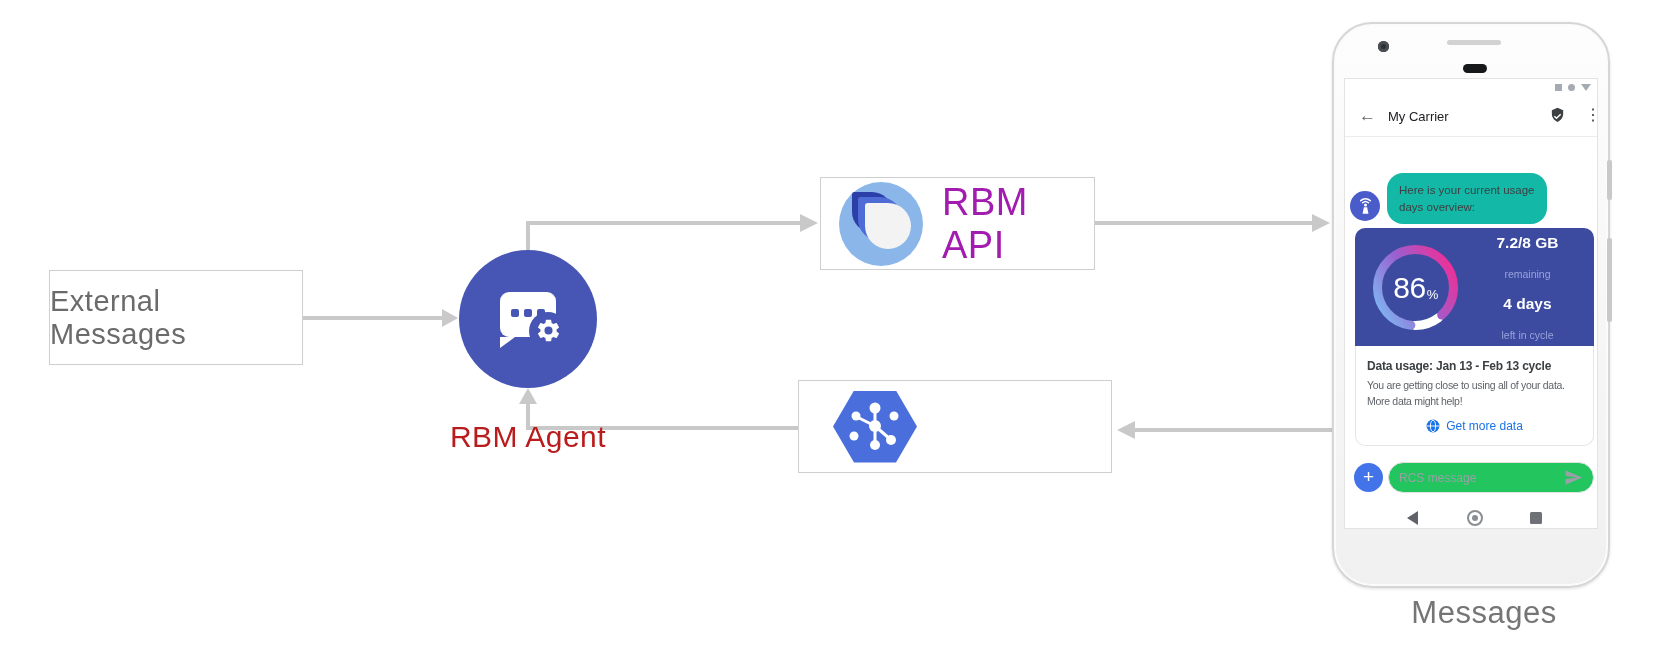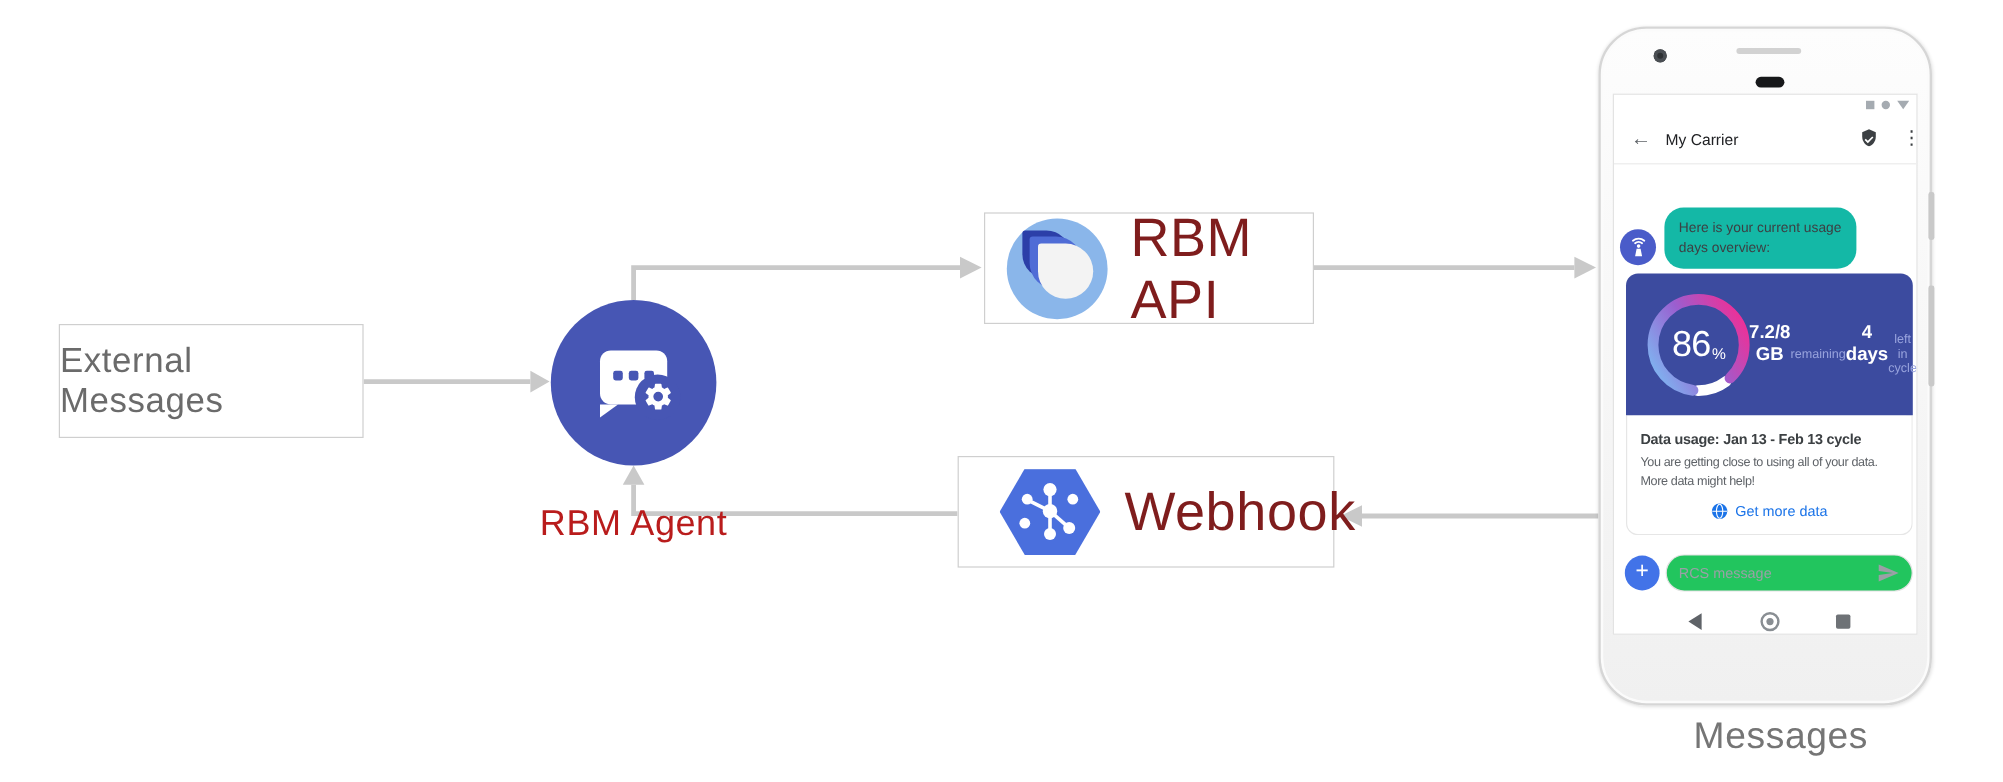--- a/index.html
+++ b/index.html
@@ -24,21 +24,21 @@
                   border-left:15px solid #fff; border-bottom:11px solid transparent; }
   .bubble-dots { display:flex; gap:5px; justify-content:center; padding-top:17px; }
   .bubble-dots span { width:8px; height:8px; border-radius:2px; background:var(--agent-circle,#4756b4); }
   .gear-badge { position:absolute; right:-11px; bottom:-13px; width:38px; height:38px; border-radius:50%;
                 background:var(--agent-circle,#4756b4); display:flex; align-items:center; justify-content:center; }
   #agent-label { position:absolute; left:408px; top:420px; width:240px; text-align:center;
                  font-size:30px; color:#b91c1c; font-weight:300; letter-spacing:.5px; }
 
   #api-box { left:820px; top:177px; width:275px; height:93px; padding-left:18px; gap:19px; }
   #webhook-box { left:798px; top:380px; width:314px; height:93px; padding-left:34px; gap:20px; }
-  .big-node-label { font-size:45px; color:#7f1d1d; font-weight:300; letter-spacing:.5px; }
+  .big-node-label { font-size:38px; color:#a21caf; font-weight:300; letter-spacing:.5px; }
 
   
   .msg-logo { position:relative; width:84px; height:84px; border-radius:50%; background:var(--api-icon-light,#8ab6ea); flex:none; }
   .msg-logo .drop { position:absolute; border-radius:6% 50% 50% 50%; }
   .msg-logo .drop.dark  { left:13px; top:10px; width:40px; height:40px; background:var(--api-icon-dark,#2c3fa8); }
   .msg-logo .drop.mid   { left:19px; top:15px; width:44px; height:44px; background:var(--api-icon-mid,#4f6cd6); }
   .msg-logo .drop.white { left:26px; top:21px; width:46px; height:46px; background:#f3f3f3; }
 
   
   .hexagon { position:relative; width:84px; height:72px; flex:none;
@@ -77,21 +77,21 @@
   #chat-bubble { position:absolute; left:42px; top:94px; background:#14b8a6; border-radius:16px;
                  padding:9px 12px; font-size:11.5px; line-height:1.45; color:#3c4043; }
   #chat-bubble div { white-space:nowrap; }
 
   #usage-card { position:absolute; left:10px; top:149px; width:239px; }
   #card-blue { position:relative; height:118px; background:var(--card-blue,#3c4b9f); border-radius:10px 10px 0 0; }
   #gauge-wrap { position:absolute; left:13px; top:12px; width:95px; height:95px; }
   #gauge-label { position:absolute; inset:0; display:flex; align-items:center; justify-content:center;
                  color:#fff; font-weight:300; font-size:30px; letter-spacing:-.5px; }
   #gauge-label .pct { font-size:13px; margin-top:14px; margin-left:1px; }
-  #card-stats { position:absolute; left:112px; right:6px; top:0; height:100%; display:flex; flex-direction:row;
+  #card-stats { position:absolute; left:112px; right:6px; top:0; height:100%; display:flex; flex-direction:column;
                 align-items:center; justify-content:center; text-align:center; }
   .stat-value { color:#fff; font-weight:bold; font-size:15.5px; }
   .stat-label { color:#98a3dd; font-size:10.5px; margin-top:16px; }
   .stat-gap { height:15px; }
   #card-white { height:100px; background:#fff; border:1px solid #e6e6e6; border-top:none;
                 border-radius:0 0 10px 10px; padding:13px 11px 0; }
   #card-title { font-size:12px; font-weight:bold; color:#3c4043; letter-spacing:-.2px; white-space:nowrap; }
   .card-body-line { font-size:10.5px; color:#5f6368; letter-spacing:-.3px; line-height:1.5; white-space:nowrap; }
   #card-title { margin-bottom:5px; }
   #card-action { margin-top:9px; display:flex; align-items:center; justify-content:center; gap:6px; cursor:pointer; }
@@ -175,21 +175,20 @@
         </g>
         <circle cx="31" cy="27" r="6" fill="#fff"></circle>
         <circle cx="31" cy="9" r="5.5" fill="#fff"></circle>
         <circle cx="12" cy="17" r="4.5" fill="#fff"></circle>
         <circle cx="10" cy="37" r="4.5" fill="#fff"></circle>
         <circle cx="31" cy="46" r="5" fill="#fff"></circle>
         <circle cx="50" cy="17" r="4.5" fill="#fff"></circle>
         <circle cx="47" cy="41" r="5" fill="#fff"></circle>
       </svg>
     </div>
-    <span class="big-node-label">Webhook</span>
   </div>
 
   <div id="phone">
     <div class="side-btn" id="power-btn"></div>
     <div class="side-btn" id="volume-btn"></div>
     <div id="camera-dot"></div>
     <div id="speaker-slot"></div>
     <div id="earpiece"></div>
 
     <div id="screen">

